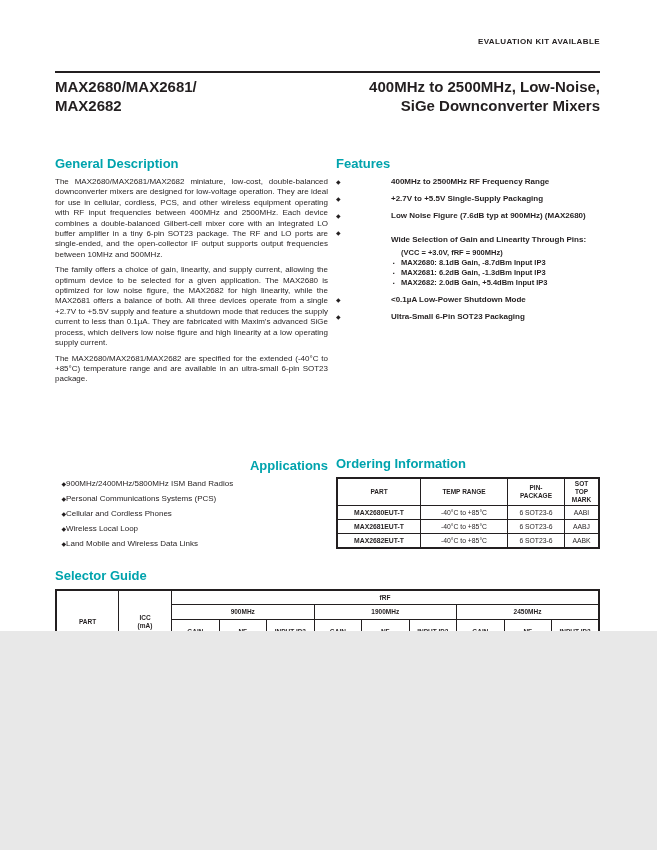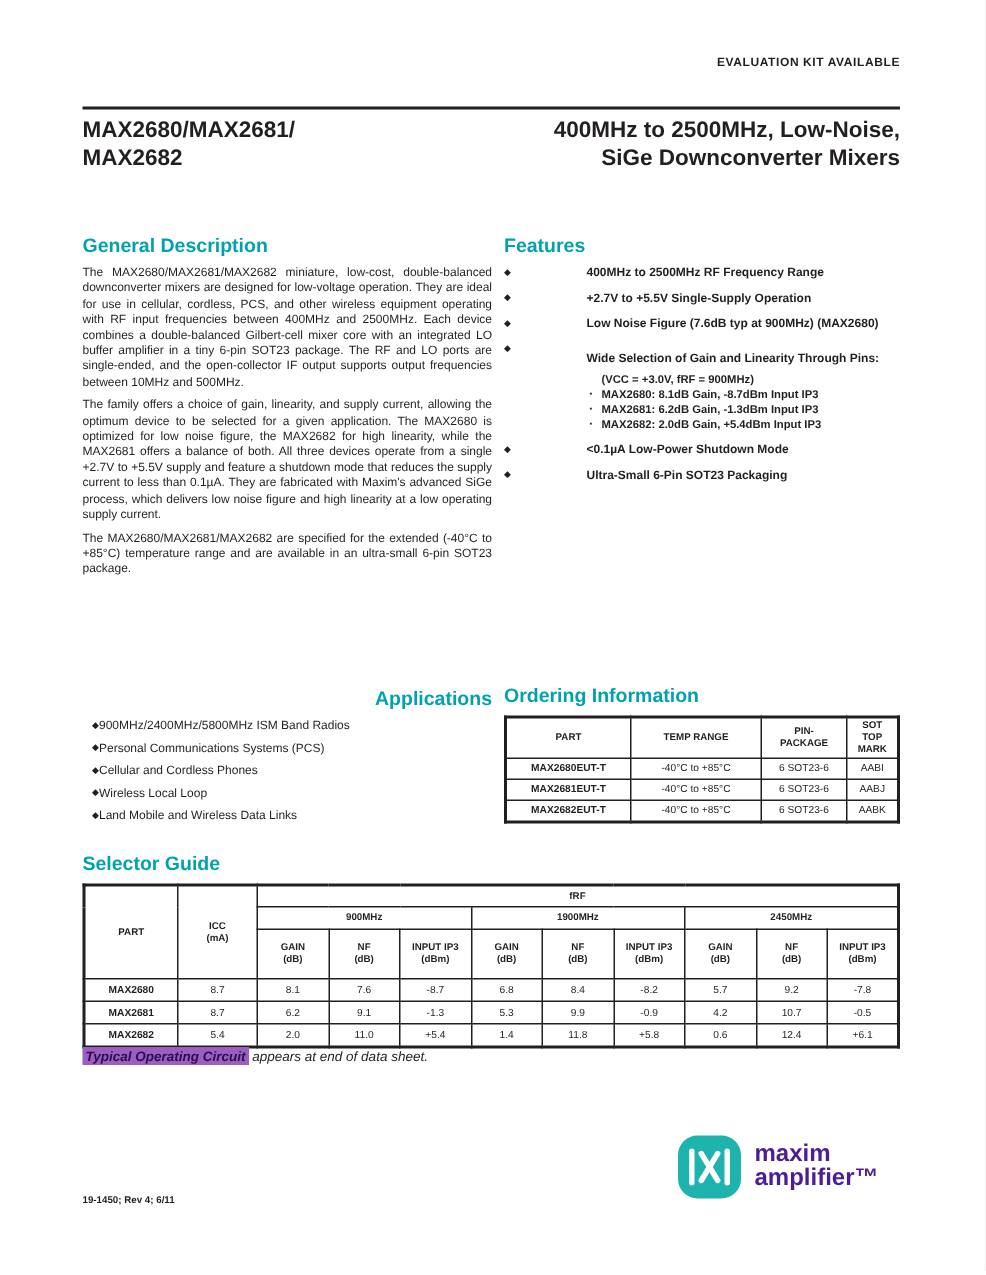--- a/index.html
+++ b/index.html
@@ -1,17 +1,17 @@
 <!DOCTYPE html>
 <html><head>
 <meta charset="utf-8">
 <style>
   html,body{margin:0;padding:0;background:#e8e8e8;}
   .page{
-    position:relative;width:657px;height:850px;background:#ffffff;
+    position:relative;width:657px;height:631px;background:#ffffff;
     margin:0 auto;font-family:"Liberation Sans", sans-serif;color:#231f20;
     overflow:hidden;
   }
   
   .eval-kit{position:absolute;top:37px;right:57px;font-size:8px;font-weight:bold;letter-spacing:.4px;}
   
   .title-block{position:absolute;top:71px;left:55px;width:545px;}
   .title-rule{border-top:2.5px solid #231f20;margin:0 0 4px 0;}
   .title-row{display:flex;justify-content:space-between;align-items:flex-start;}
   .part-title{font-size:15px;font-weight:bold;line-height:19px;}
@@ -88,21 +88,21 @@
 
   <div class="col-right">
     <div class="sec-head">Features</div>
 
     <div class="feat-item">
       <span class="feat-bullet">◆</span>
       <span class="feat-text">400MHz to 2500MHz RF Frequency Range</span>
     </div>
     <div class="feat-item">
       <span class="feat-bullet">◆</span>
-      <span class="feat-text">+2.7V to +5.5V Single-Supply Operation</span>
+      <span class="feat-text">+2.7V to +5.5V Single-Supply Packaging</span>
     </div>
     <div class="feat-item">
       <span class="feat-bullet">◆</span>
       <span class="feat-text">Low Noise Figure (7.6dB typ at 900MHz) (MAX2680)</span>
     </div>
     <div class="feat-item">
       <span class="feat-bullet">◆</span>
       <span>
         <span class="feat-text">Wide Selection of Gain and Linearity Through Pins:</span>
         <span class="feat-sub" style="display:block;">

